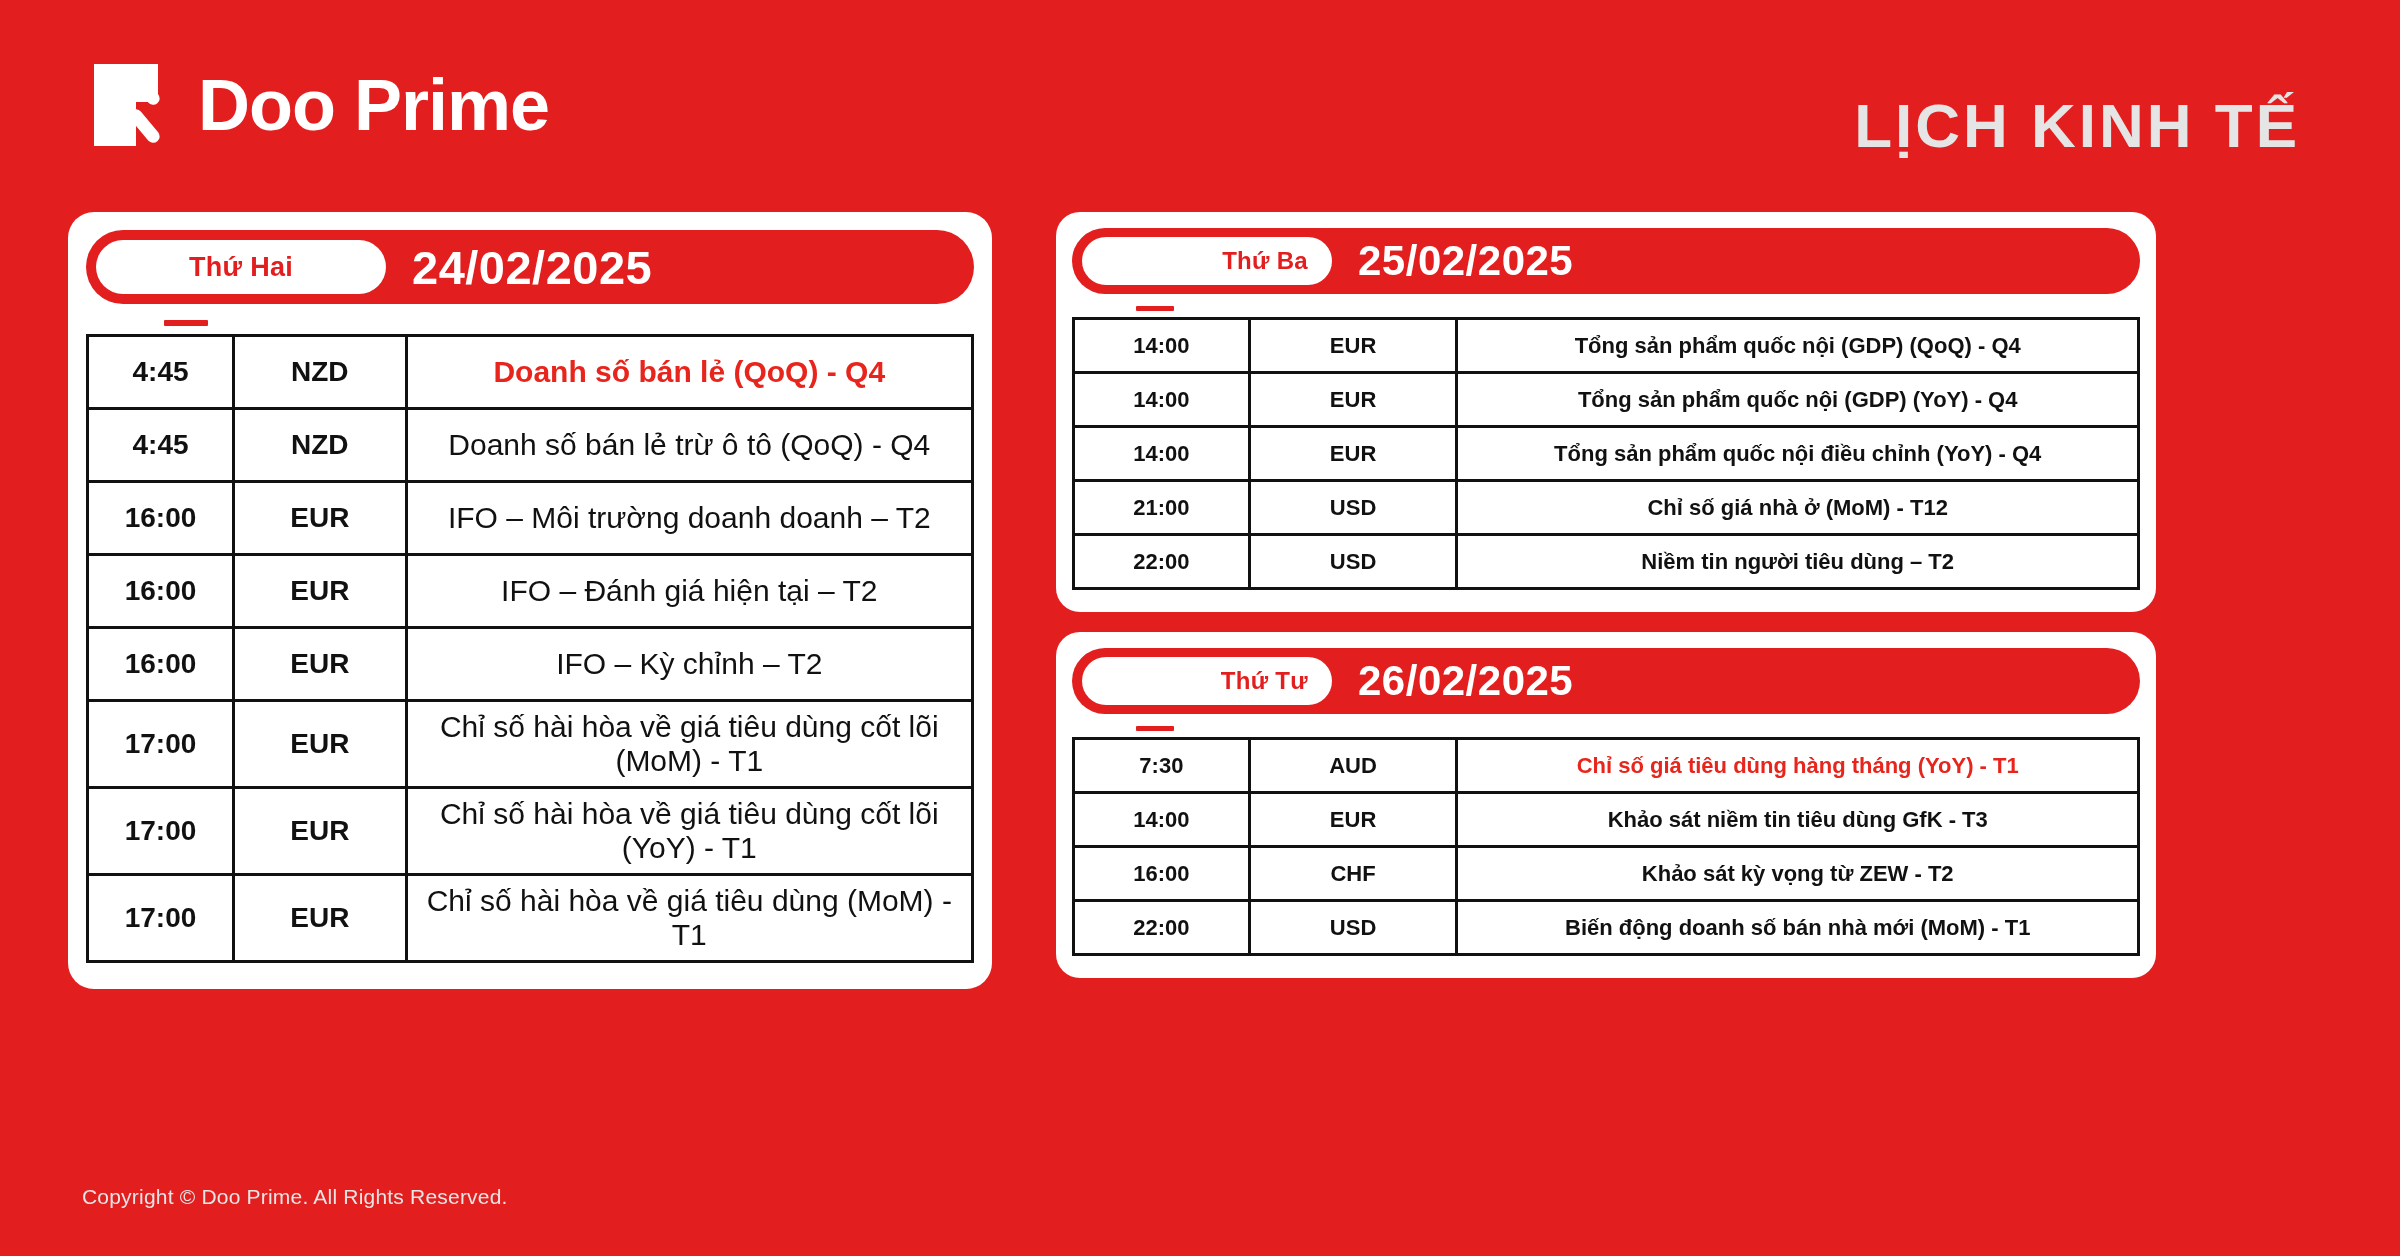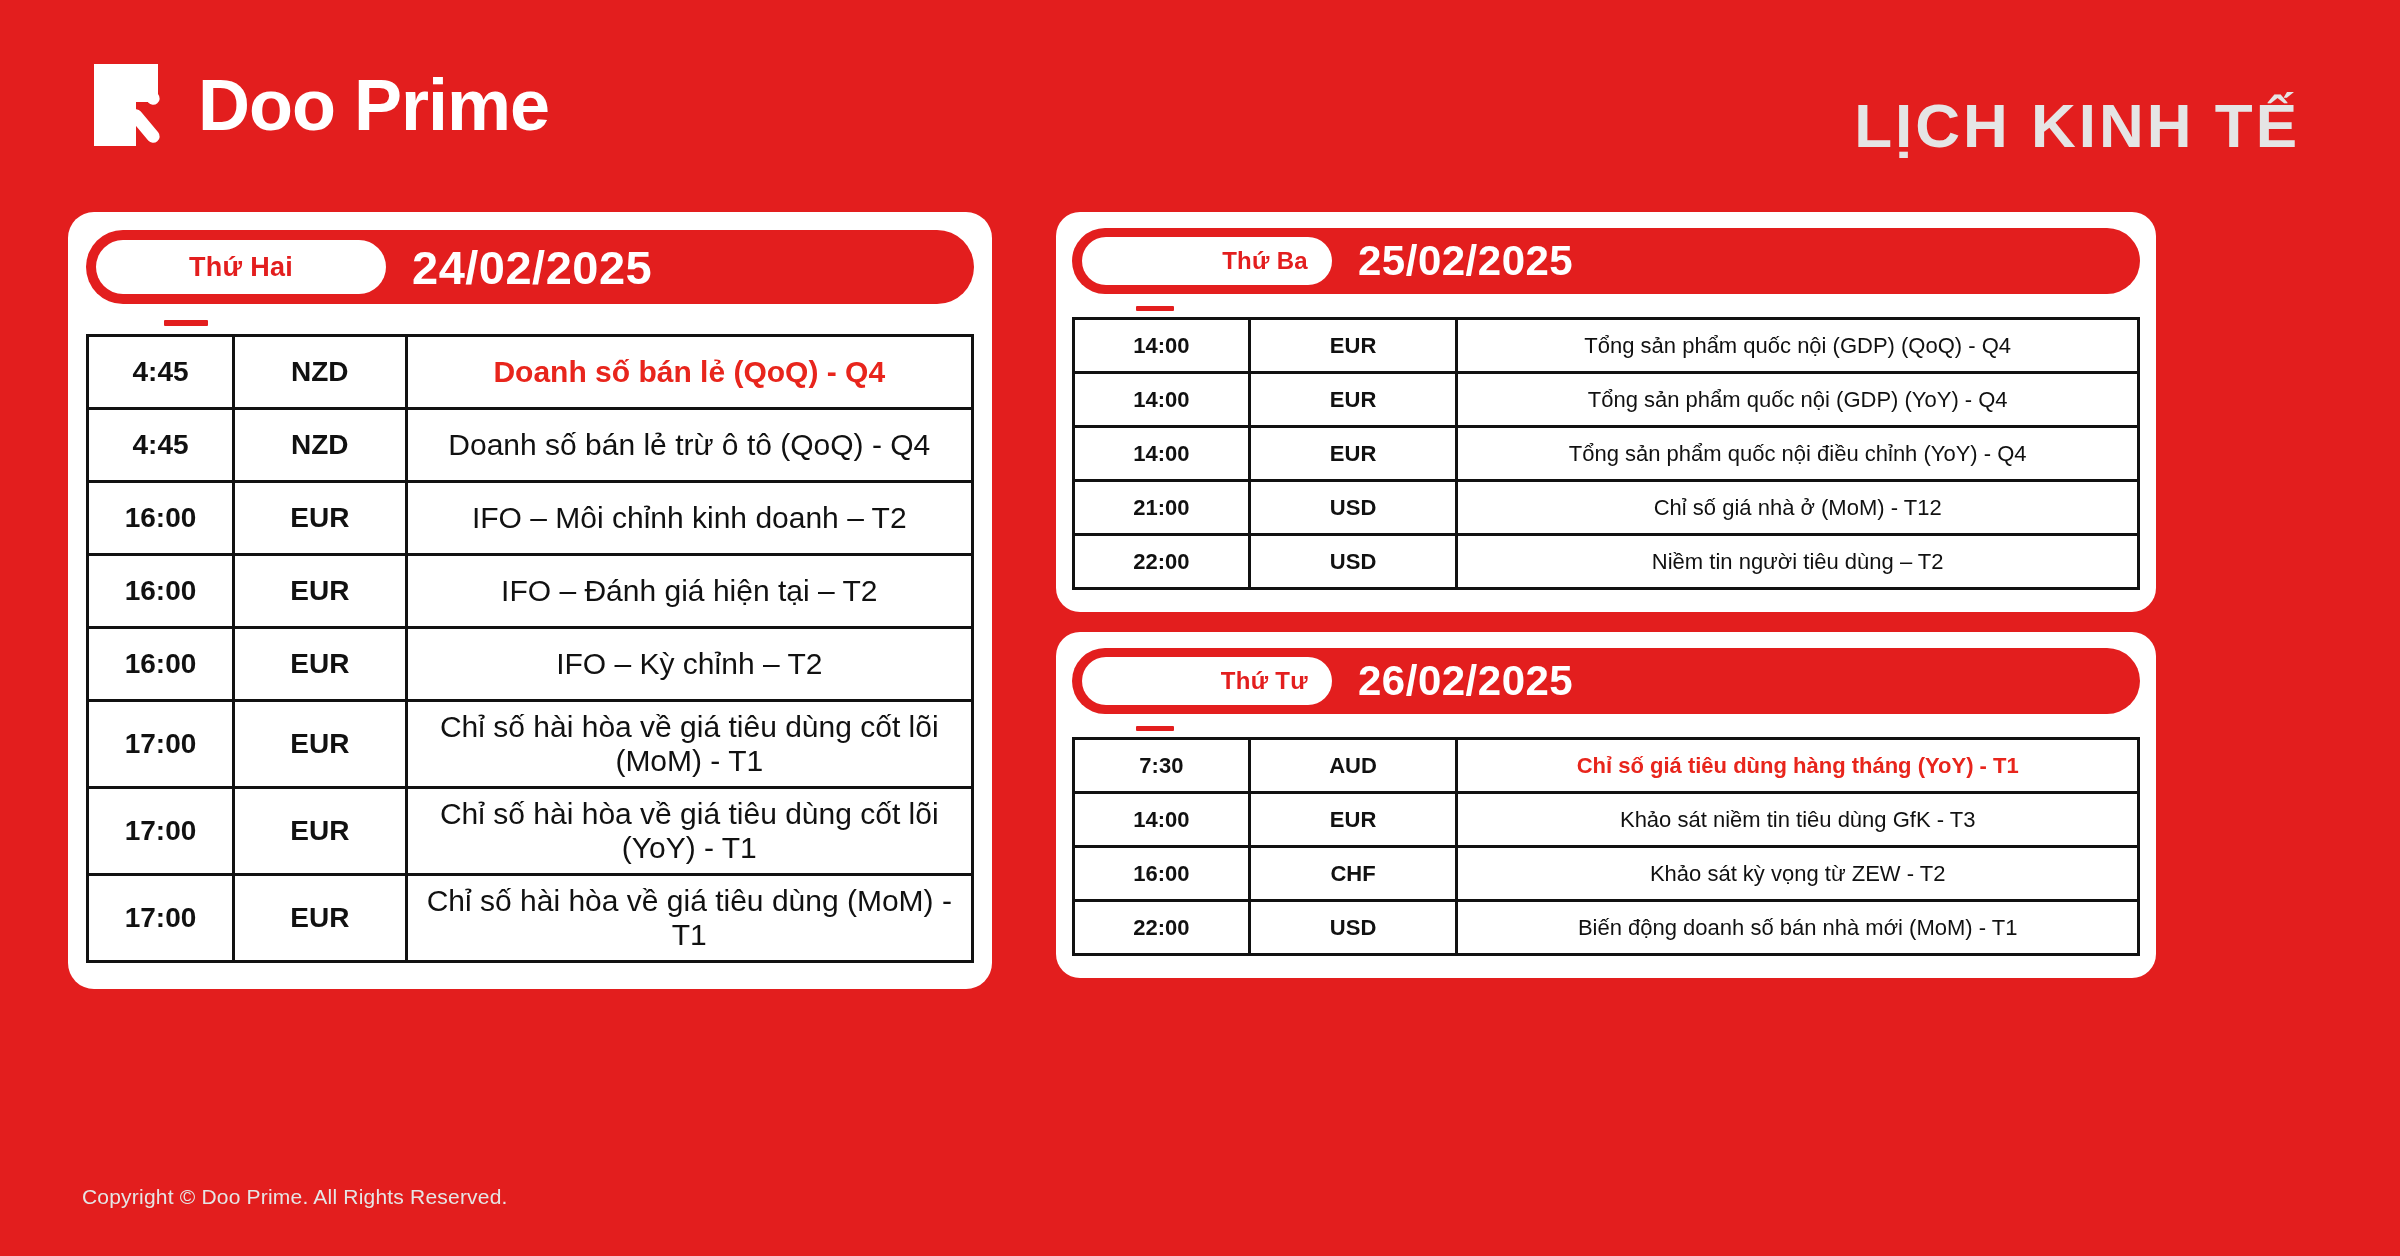--- a/index.html
+++ b/index.html
@@ -171,21 +171,21 @@
   
   .col-left .evt-table td { font-size: 27px; height: 73px; padding: 8px 10px; }
   .col-left .evt-table .cell-time { font-size: 28px; }
   .col-left .evt-table .cell-curr { font-size: 28px; }
   .col-left .evt-table .cell-event { font-size: 30px; }
 
   
   .col-right .evt-table td { font-size: 21px; height: 54px; padding: 6px 8px; }
   .col-right .evt-table .cell-time { font-size: 22px; }
   .col-right .evt-table .cell-curr { font-size: 22px; }
-  .col-right .evt-table .cell-event { font-size: 22px; }
+  .col-right .evt-table .cell-event { font-size: 22px; font-weight: bold; }
 
   .col-right .day-card { padding: 16px 16px 22px 16px; border-radius: 24px; }
   .col-right .card-header { height: 66px; border-radius: 40px; }
   .col-right .day-pill { height: 48px; min-width: 250px; justify-content: flex-end; }
   .col-right .day-pill-label { font-size: 24px; }
   .col-right .date-label { font-size: 42px; }
   .col-right .dash { margin: 12px 0 6px 64px; width: 38px; height: 5px; }
 
   
   .footer {
@@ -239,21 +239,21 @@
             <td class="cell-event highlight">Doanh số bán lẻ (QoQ) - Q4</td>
           </tr>
           <tr>
             <td class="cell-time">4:45</td>
             <td class="cell-curr">NZD</td>
             <td class="cell-event">Doanh số bán lẻ trừ ô tô (QoQ) - Q4</td>
           </tr>
           <tr>
             <td class="cell-time">16:00</td>
             <td class="cell-curr">EUR</td>
-            <td class="cell-event">IFO – Môi chỉnh kinh doanh – T2</td>
+            <td class="cell-event">IFO – Môi trường doanh doanh – T2</td>
           </tr>
           <tr>
             <td class="cell-time">16:00</td>
             <td class="cell-curr">EUR</td>
             <td class="cell-event">IFO – Đánh giá hiện tại – T2</td>
           </tr>
           <tr>
             <td class="cell-time">16:00</td>
             <td class="cell-curr">EUR</td>
             <td class="cell-event">IFO – Kỳ chỉnh – T2</td>

